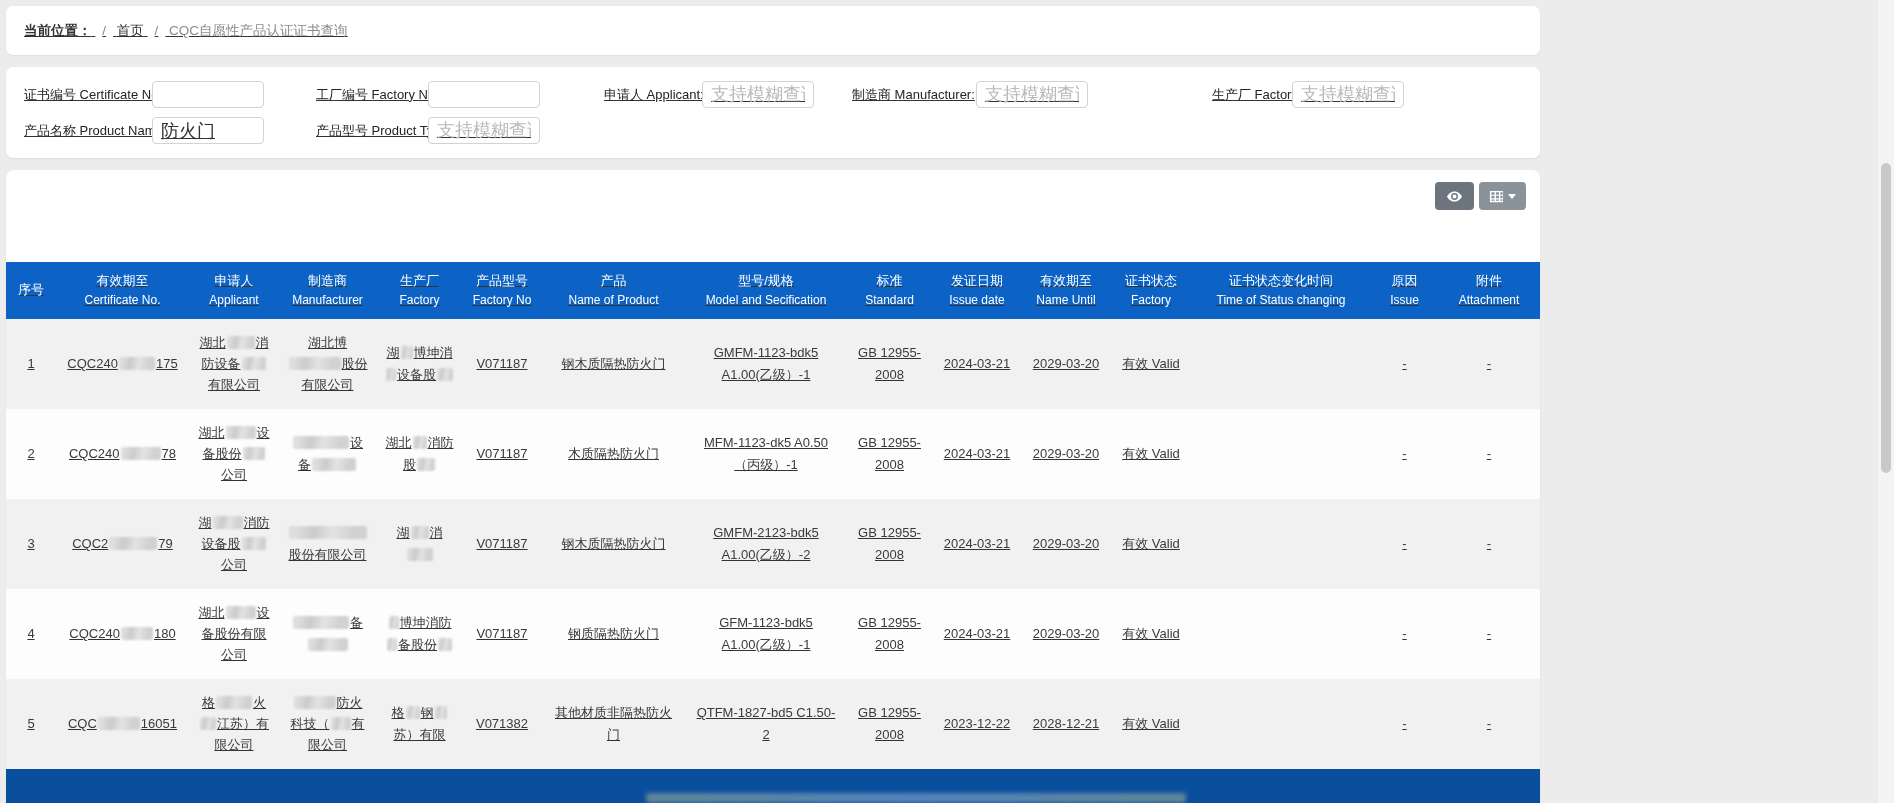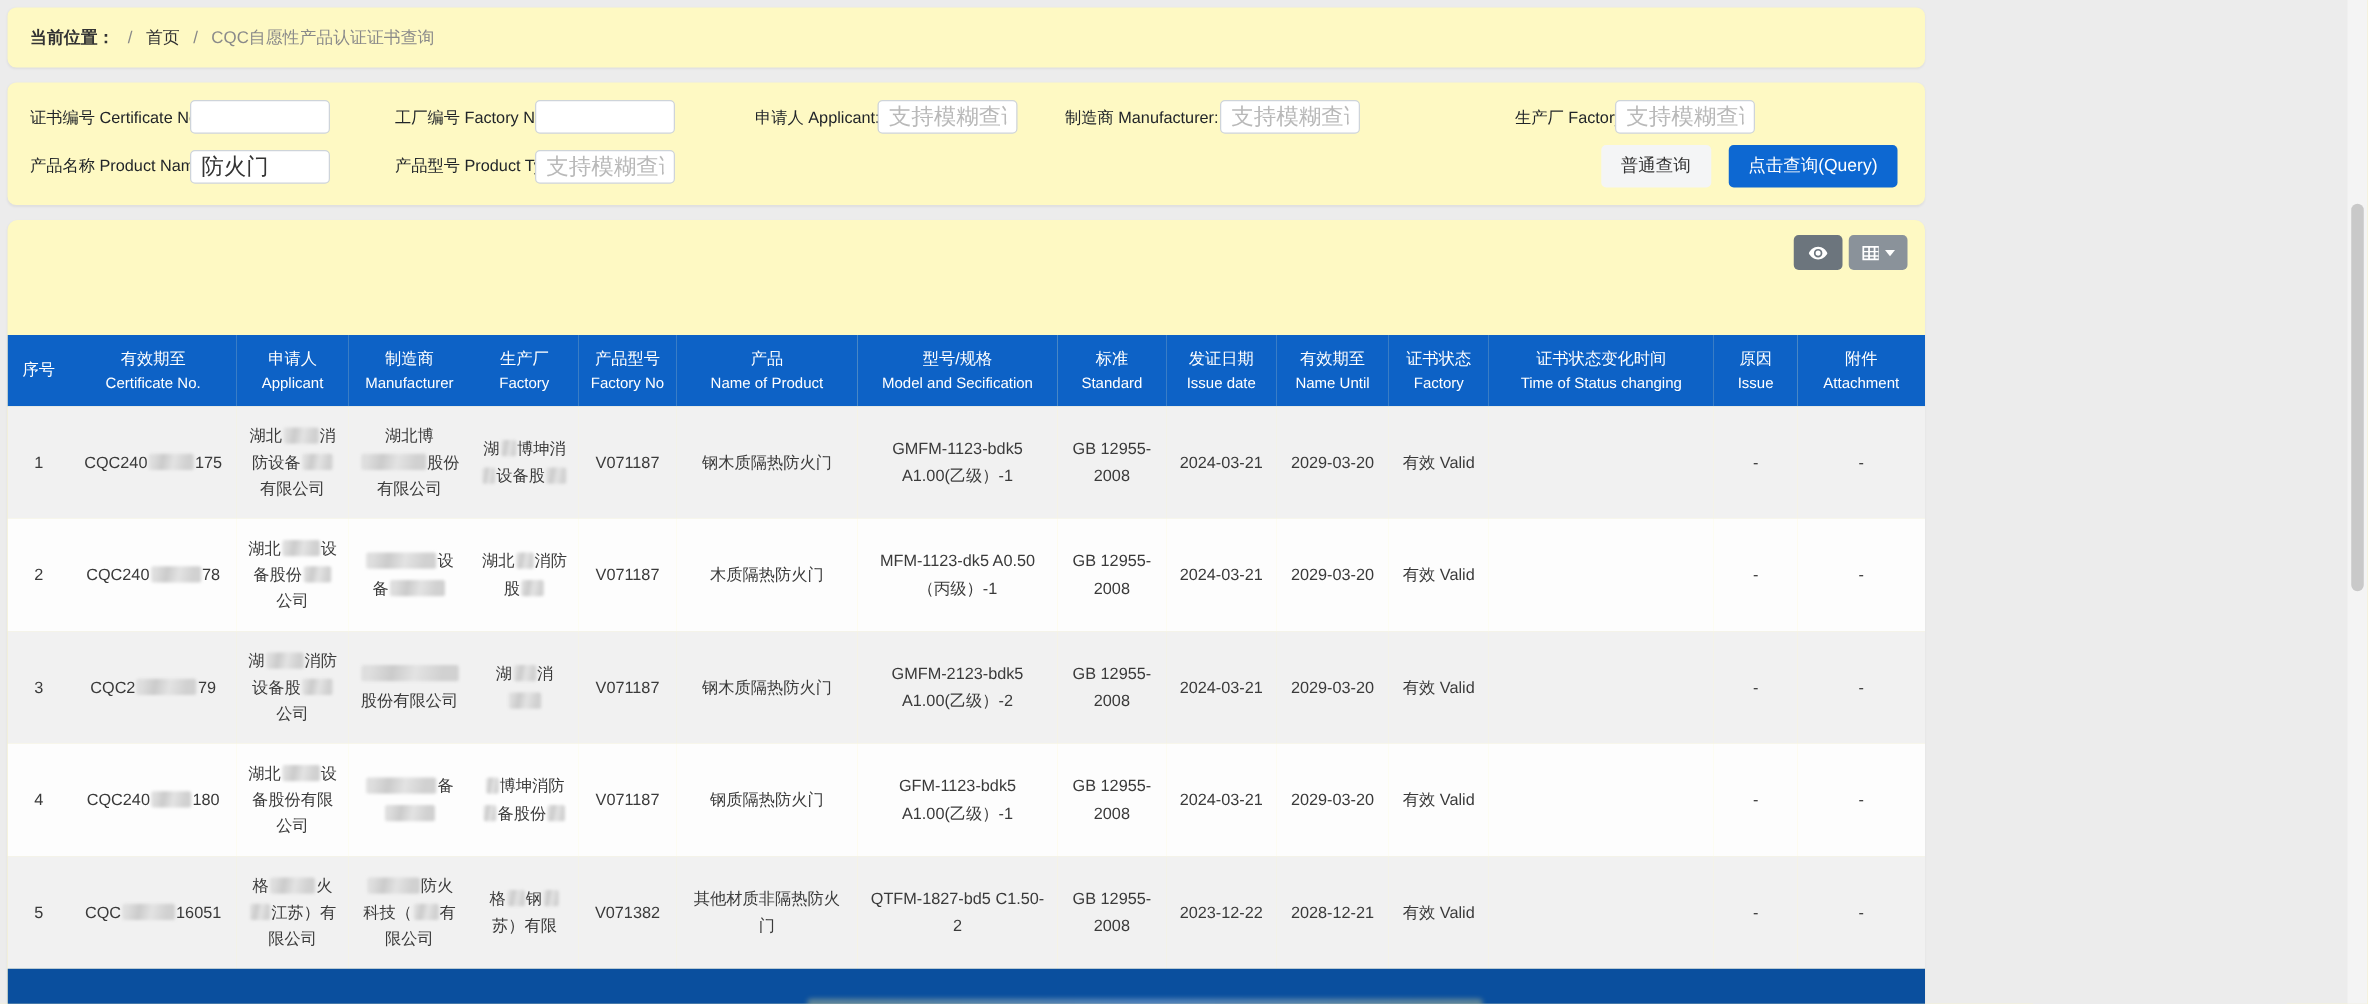--- a/index.html
+++ b/index.html
@@ -5,22 +5,23 @@
   * { box-sizing: border-box; }
   html,body { margin:0; padding:0; }
   body {
     width:1894px; height:803px; overflow:hidden; position:relative;
     background:#ececec;
     font-family:"Liberation Sans","DejaVu Sans",sans-serif;
     color:#333;
   }
   .container { width:1534px; margin:6px 0 0 6px; }
   .card {
-    background:#fef9c3; border-radius:7px;
+    background:#ffffff; border-radius:7px;
     box-shadow:0 1px 2px rgba(0,0,0,.06);
+    text-decoration:underline;
   }
   
   .crumb-card { padding:15px 18px; }
   .crumb { font-size:13.5px; }
   .crumb-label { font-weight:700; color:#333; }
   .crumb-sep { color:#888; margin:0 7px; }
   .crumb-home { color:#333; text-decoration:none; cursor:pointer; }
   .crumb-cur { color:#8a8a8a; }
   
   .search-card { margin-top:12px; padding:14px 22px 14px 18px; }
@@ -133,24 +134,20 @@
       </div>
     </div>
     <div class="form-row">
       <div class="fgroup">
         <label class="lw1">产品名称 Product Name:</label>
         <input value="防火门" style="">
       </div>
       <div class="fgroup g2">
         <label class="lw2">产品型号 Product Type:</label>
         <input placeholder="支持模糊查询" style="">
-      </div>
-      <div class="btns">
-        <button class="btn-plain">普通查询</button>
-        <button class="btn-query">点击查询(Query)</button>
       </div>
     </div>
   </div>
 
   <div class="card table-card">
     <div class="toolbar">
       <button class="tbtn tbtn-eye">
         <span style="display:flex">
           <svg width="17" height="17" viewBox="0 0 16 16">
               <path fill="#fff" d="M8 3.2C4.6 3.2 1.9 5.8 1 8c.9 2.2 3.6 4.8 7 4.8S14.1 10.2 15 8c-.9-2.2-3.6-4.8-7-4.8zm0 8A3.2 3.2 0 1 1 8 4.8a3.2 3.2 0 0 1 0 6.4zM8 6.1A1.9 1.9 0 1 0 8 9.9 1.9 1.9 0 0 0 8 6.1z"></path>

